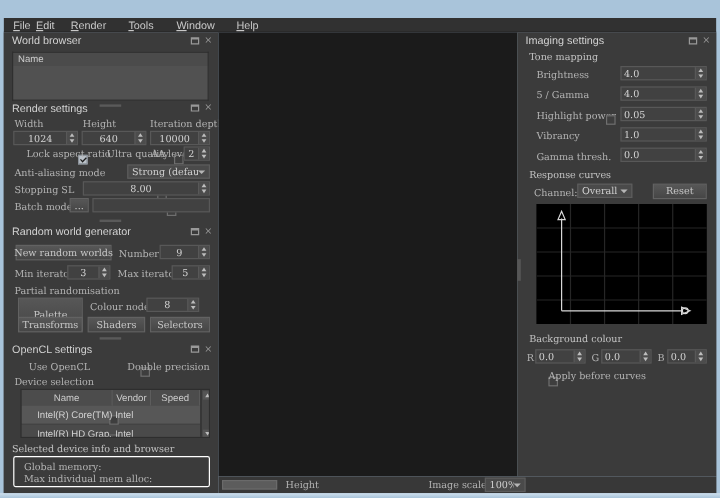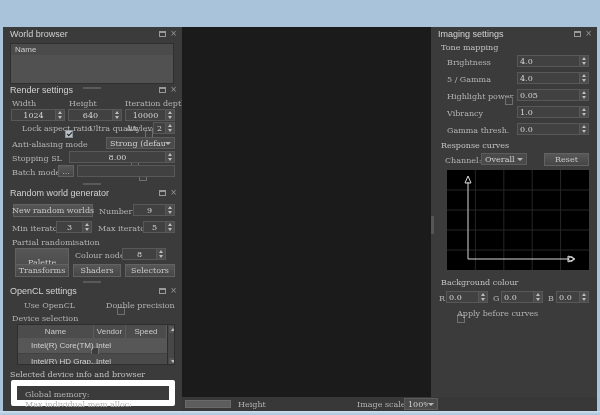--- a/index.html
+++ b/index.html
@@ -68,35 +68,43 @@
   
   #dev-table { background:#424242; border:1px solid #2e2e2e; }
   .th { background:#4c4c4c; border-right:1px solid #5d5d5d; font-size:8px; color:#cbcbcb;
     display:flex; align-items:center; justify-content:center; }
   .tr1 { background:#575757; }
   .tr2 { background:#4a4a4a; }
   .tc { font-size:8px; color:#d2d2d2; white-space:nowrap; overflow:hidden; display:flex; align-items:center; }
   .sb { background:#474747; border-left:1px solid #2e2e2e; }
   .sbbtn { background:#555; display:flex; align-items:center; justify-content:center; }
 
-  .groupbox { border:6px solid #ffffff; border-radius:2px; }
+  .groupbox { border:1px solid #ffffff; border-radius:2px; }
 
   
   #statusbar { left:182px; top:397px; width:415px; height:14px; background:#383838; }
   #progress { left:3px; top:3px; width:46px; height:8px; background:#5c5c5c; border:1px solid #6a6a6a; }
 
   #bottom-border { left:0; top:411px; width:600px; height:4px; background:linear-gradient(#cfe0ee,#a9c4da); }
   .side-border { top:15px; width:3px; height:396px; background:#a9c4da; }
 </style>
 </head>
 <body>
 
 <div id="win">
 
 
+  <div class="abs" id="menubar">
+    <span class="mi" style="left:8px">File</span>
+    <span class="mi" style="left:27px">Edit</span>
+    <span class="mi" style="left:56px">Render</span>
+    <span class="mi" style="left:104px">Tools</span>
+    <span class="mi" style="left:144px">Window</span>
+    <span class="mi" style="left:194px">Help</span>
+  </div>
 
   <div class="abs side-border" style="left:0"></div>
   <div class="abs side-border" style="left:597px"></div>
 
   <div class="abs dock" id="left-dock">
 
     
     <div class="abs sec-title" style="left:7px;top:2px">World browser</div>
     <div class="abs dockicons" style="right:5px;top:3px">
       <span class="float-ic"></span>

